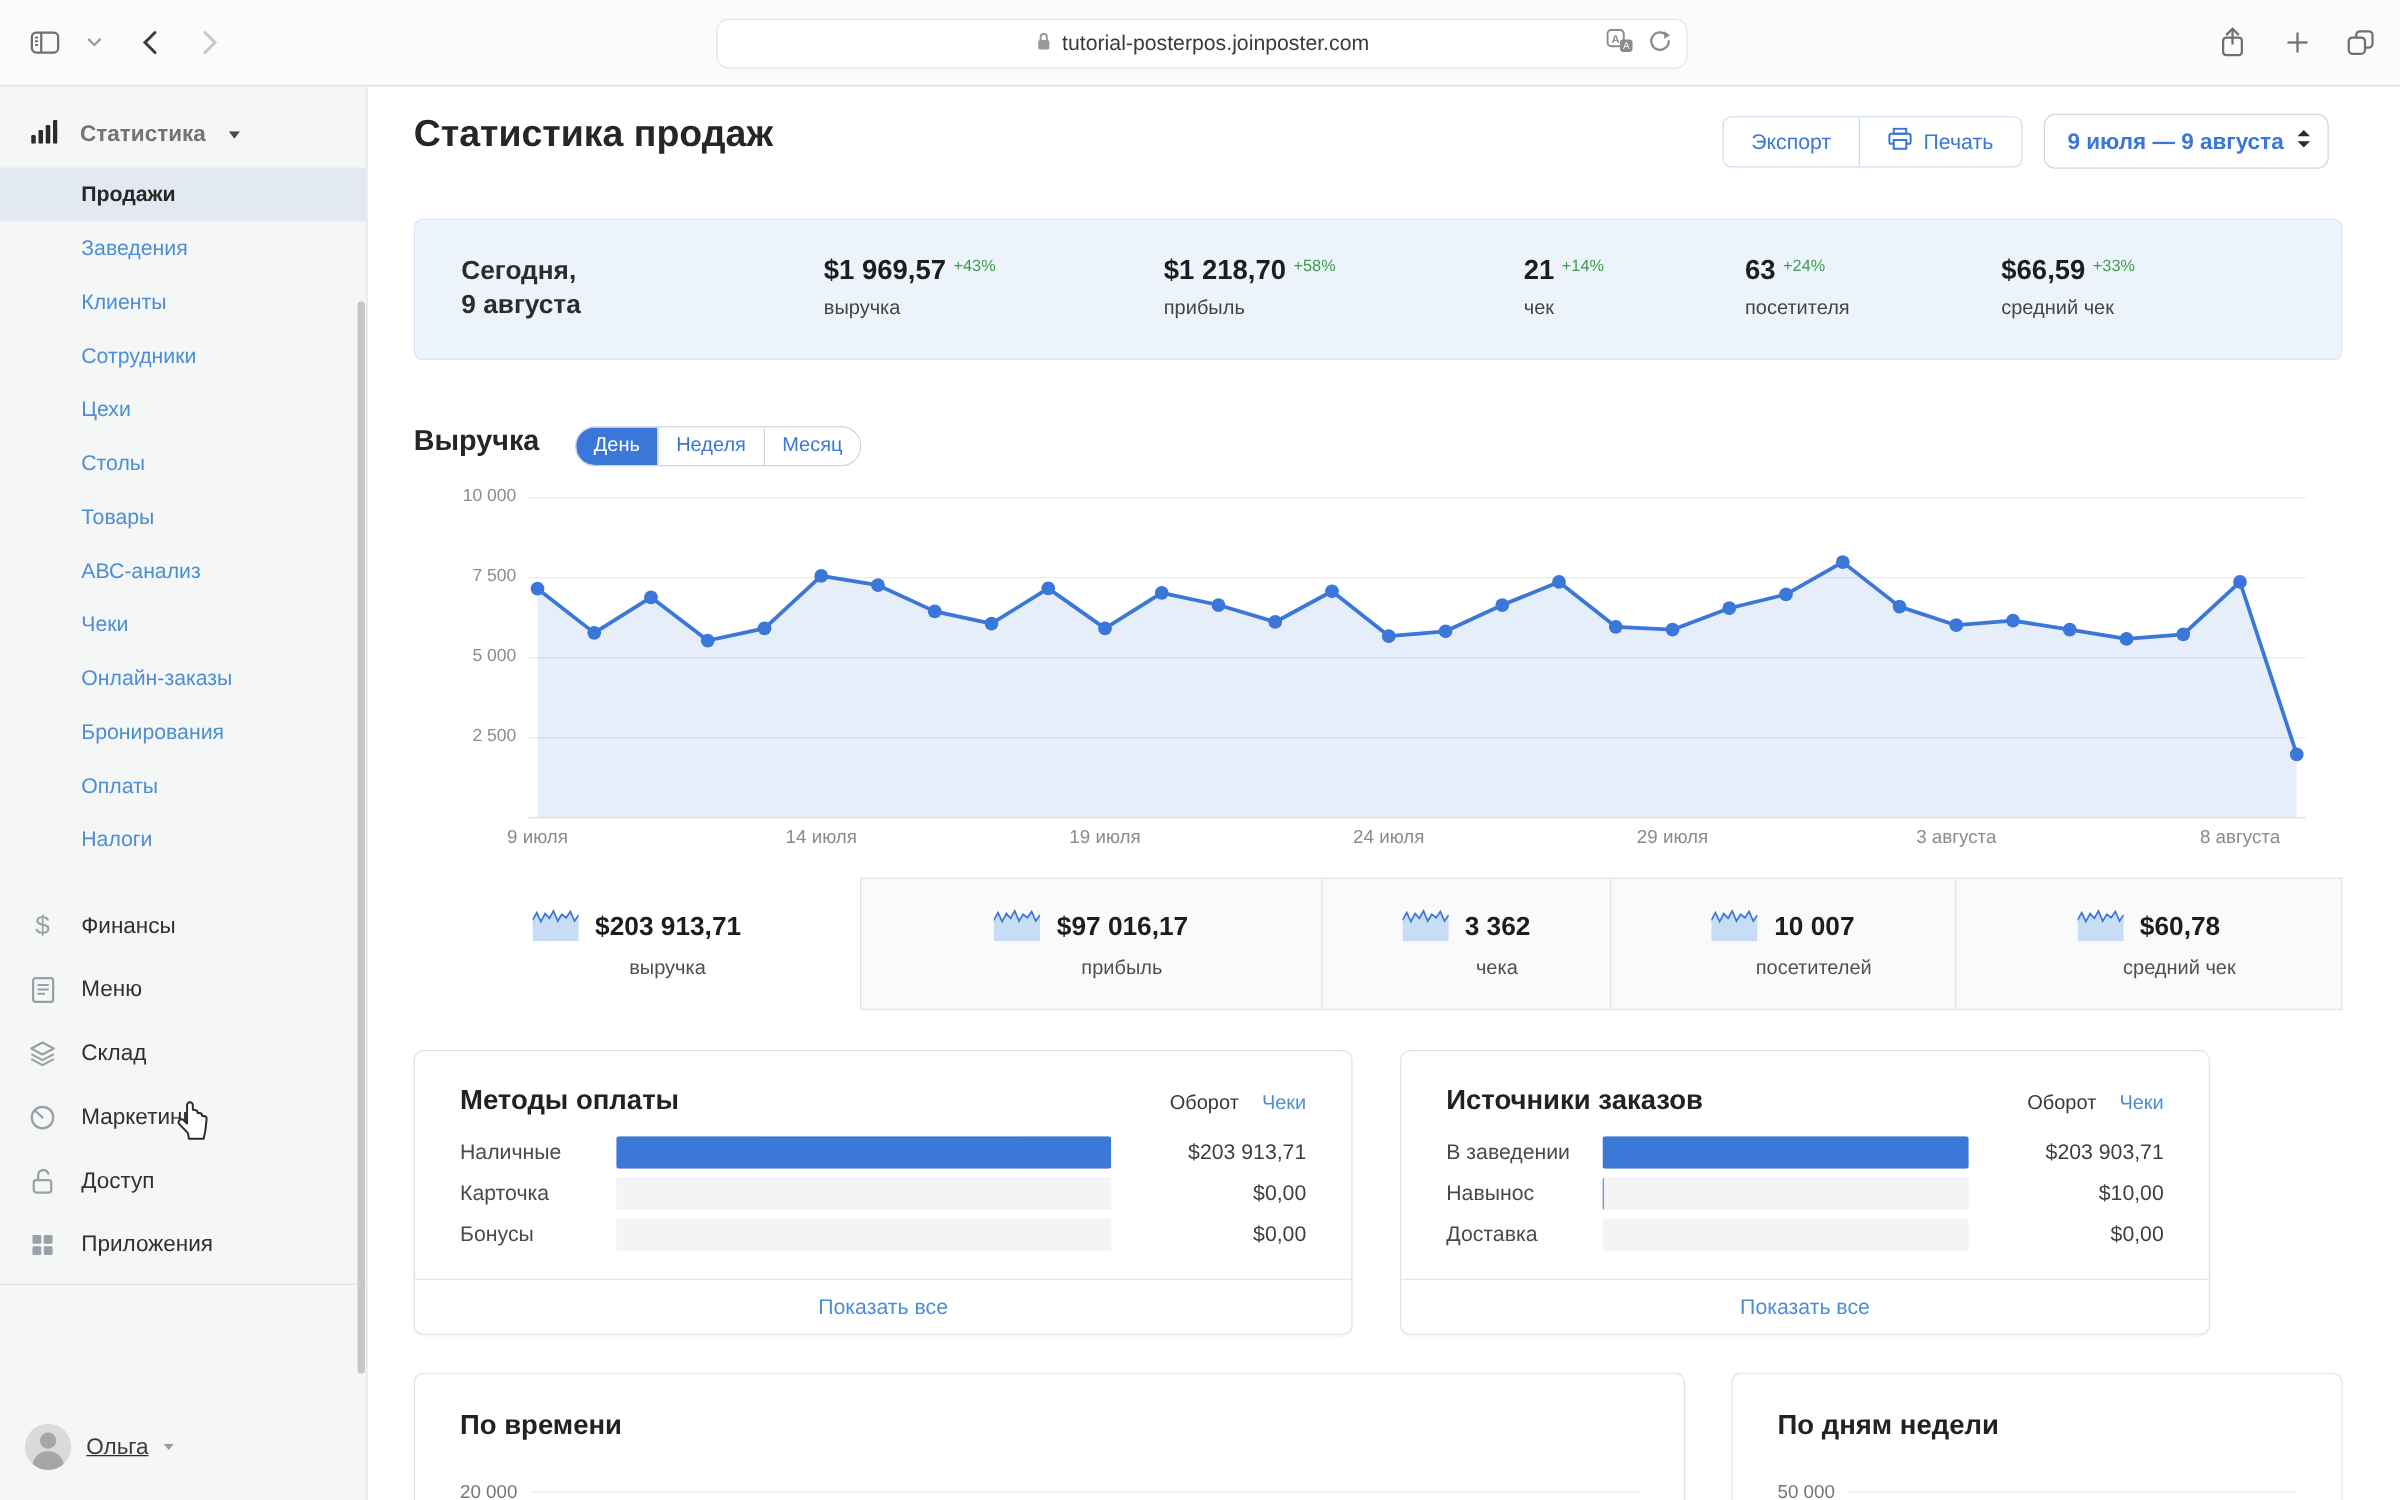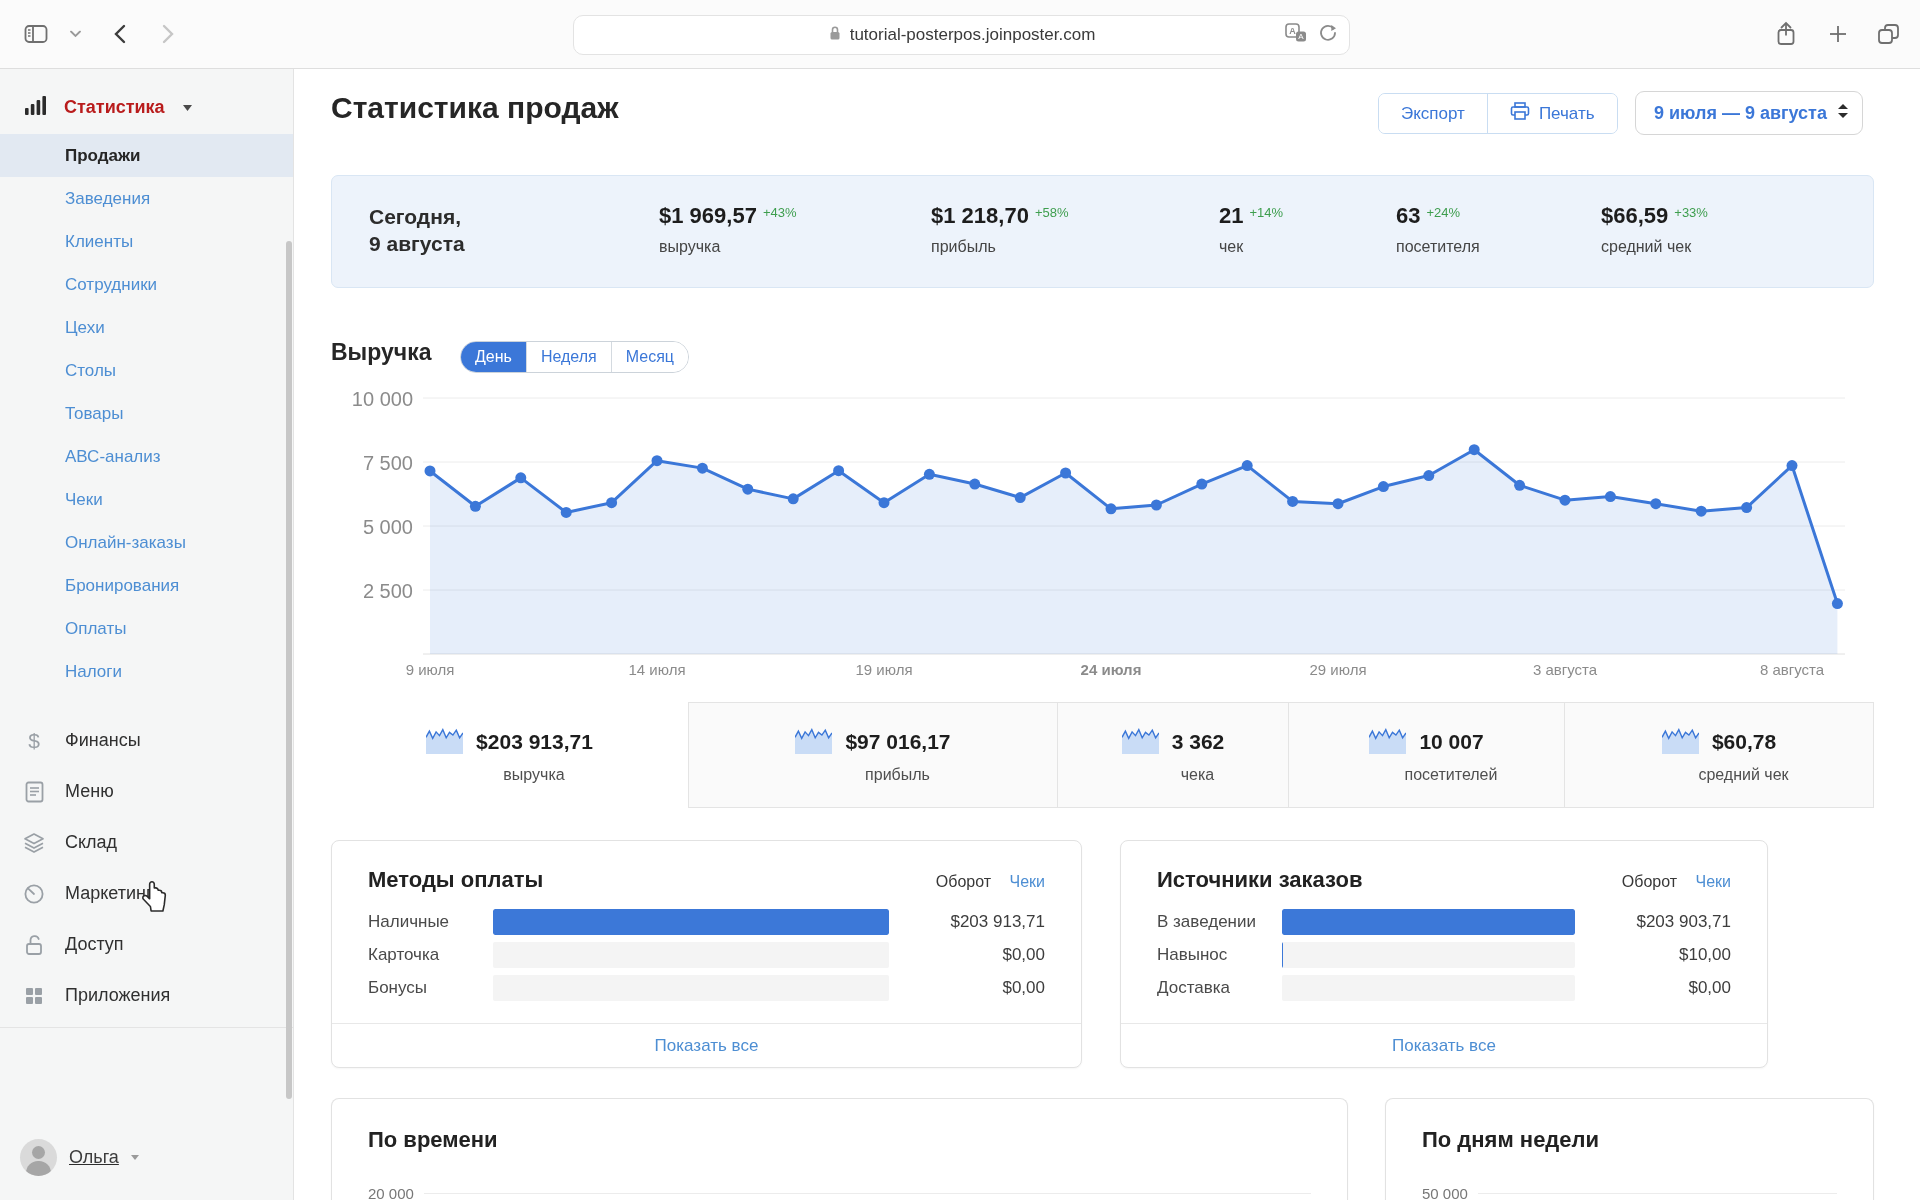--- a/index.html
+++ b/index.html
@@ -23,21 +23,21 @@
   .logo { position:absolute; left:115px; top:9px; width:64px; height:64px; border-radius:15px;
     background:linear-gradient(135deg,#dcc49c 0%,#cfae7d 55%,#c29f6b 100%);
     display:flex; align-items:center; justify-content:center; color:#fff; font-size:17px;
     box-shadow:inset 0 0 14px rgba(120,85,30,.25); }
   .logo b { font-weight:bold; } .logo span { opacity:.75; }
   .side-back { position:absolute; left:22px; top:34px; }
   .pos-icon { position:absolute; right:26px; top:36px; }
 
   .nav { position:relative; }
   .nav-stats { display:flex; align-items:center; gap:18px; padding:26px 0 14px 24px;
-    font-size:18px; font-weight:bold; color:#b91c1c; cursor:pointer; }
+    font-size:18px; font-weight:bold; color:#737373; cursor:pointer; }
   .nav-sub { height:43px; display:flex; align-items:center; padding-left:65px;
     font-size:17px; color:#4d8ed3; cursor:pointer; }
   .nav-sub.active { background:#e2e9f2; color:#262626; font-weight:bold; }
   .nav-gap { height:22px; }
   .nav-section { height:51px; display:flex; align-items:center; padding-left:22px;
     font-size:18px; color:#303030; cursor:pointer; }
   .nav-section .ic { width:24px; display:flex; justify-content:center; margin-right:19px; color:#9aa0a6;
     font-size:20px; }
   .side-divider { border-top:1px solid #e4e4e4; margin-top:6px; }
   .user-row { position:absolute; left:0; bottom:24px; width:100%; display:flex;
@@ -72,21 +72,21 @@
   .tstat .delta { font-size:13px; color:var(--green); margin-left:6px; vertical-align:6px; }
   .tstat .lbl { font-size:16px; color:#454545; margin-top:9px; }
 
   .rev-title { position:absolute; left:36px; top:270px; font-size:23px; font-weight:bold; color:#262626; }
   .tab-group { position:absolute; left:165px; top:272px; display:flex; border:1px solid #ccd3da;
     border-radius:16px; overflow:hidden; background:#fff; }
   .tab { padding:6px 14px; font-size:16px; color:var(--accent); cursor:pointer; background:#fff; }
   .tab + .tab { border-left:1px solid #d4dae0; }
   .tab.active { background:var(--accent); color:#fff; }
 
-  .ylabel { position:absolute; left:30px; width:88px; text-align:right; font-size:20px; color:#8b8b8b; }
+  .ylabel { position:absolute; left:30px; width:88px; text-align:right; font-size:14px; color:#8b8b8b; }
   .xlabel { position:absolute; top:592px; width:110px; margin-left:-55px; text-align:center; font-size:15px; color:#8b8b8b; }
   .chart-svg { position:absolute; left:120px; top:312px; }
 
   .summary-row { position:absolute; left:36px; top:633px; width:1543px; height:106px; display:flex; }
   .scell { height:106px; display:flex; flex-direction:column; align-items:center; justify-content:center;
     cursor:pointer; border-bottom:1px solid #e4e4e4; background:#fafafa; border-top:1px solid #e4e4e4; }
   .scell + .scell { border-left:1px solid #e4e4e4; }
   .scell:last-child { border-right:1px solid #e4e4e4; }
   .scell.selected { background:#fff; border-top:none; border-bottom:none; }
   .scell .vrow { display:flex; align-items:center; gap:13px; }
@@ -444,21 +444,21 @@
       <circle cx="1240.8" cy="122.728" r="5.5" fill="#3b77d8"></circle>
       <circle cx="1286.2" cy="130.152" r="5.5" fill="#3b77d8"></circle>
       <circle cx="1331.6" cy="126.568" r="5.5" fill="#3b77d8"></circle>
       <circle cx="1377" cy="84.584" r="5.5" fill="#3b77d8"></circle>
       <circle cx="1422.3999999999999" cy="222.568" r="5.5" fill="#3b77d8"></circle>
     </svg>
   <div id="chart-xlabels">
       <div class="xlabel" style="left: 135px;">9 июля</div>
       <div class="xlabel" style="left: 362px;">14 июля</div>
       <div class="xlabel" style="left: 589px;">19 июля</div>
-      <div class="xlabel" style="left: 816px; font-weight: bold;">24 июля</div>
+      <div class="xlabel" style="left: 816px;">24 июля</div>
       <div class="xlabel" style="left: 1043px;">29 июля</div>
       <div class="xlabel" style="left: 1270px;">3 августа</div>
       <div class="xlabel" style="left: 1497px;">8 августа</div>
     </div>
 
   <div class="summary-row" id="summary-row">
       <div class="scell selected" style="width: 357px;">
         <div class="vrow">
           <span><svg width="37" height="27" viewBox="0 0 37 27">
               <polygon points="0,27 0.0,10.3 3.4,4.1 6.7,11.3 10.1,4.9 13.5,8.6 16.8,2.7 20.2,10.8 23.5,5.4 26.9,8.1 30.3,3.2 33.6,10.8 37.0,5.9 37,27" fill="#c9dcf6"></polygon>

